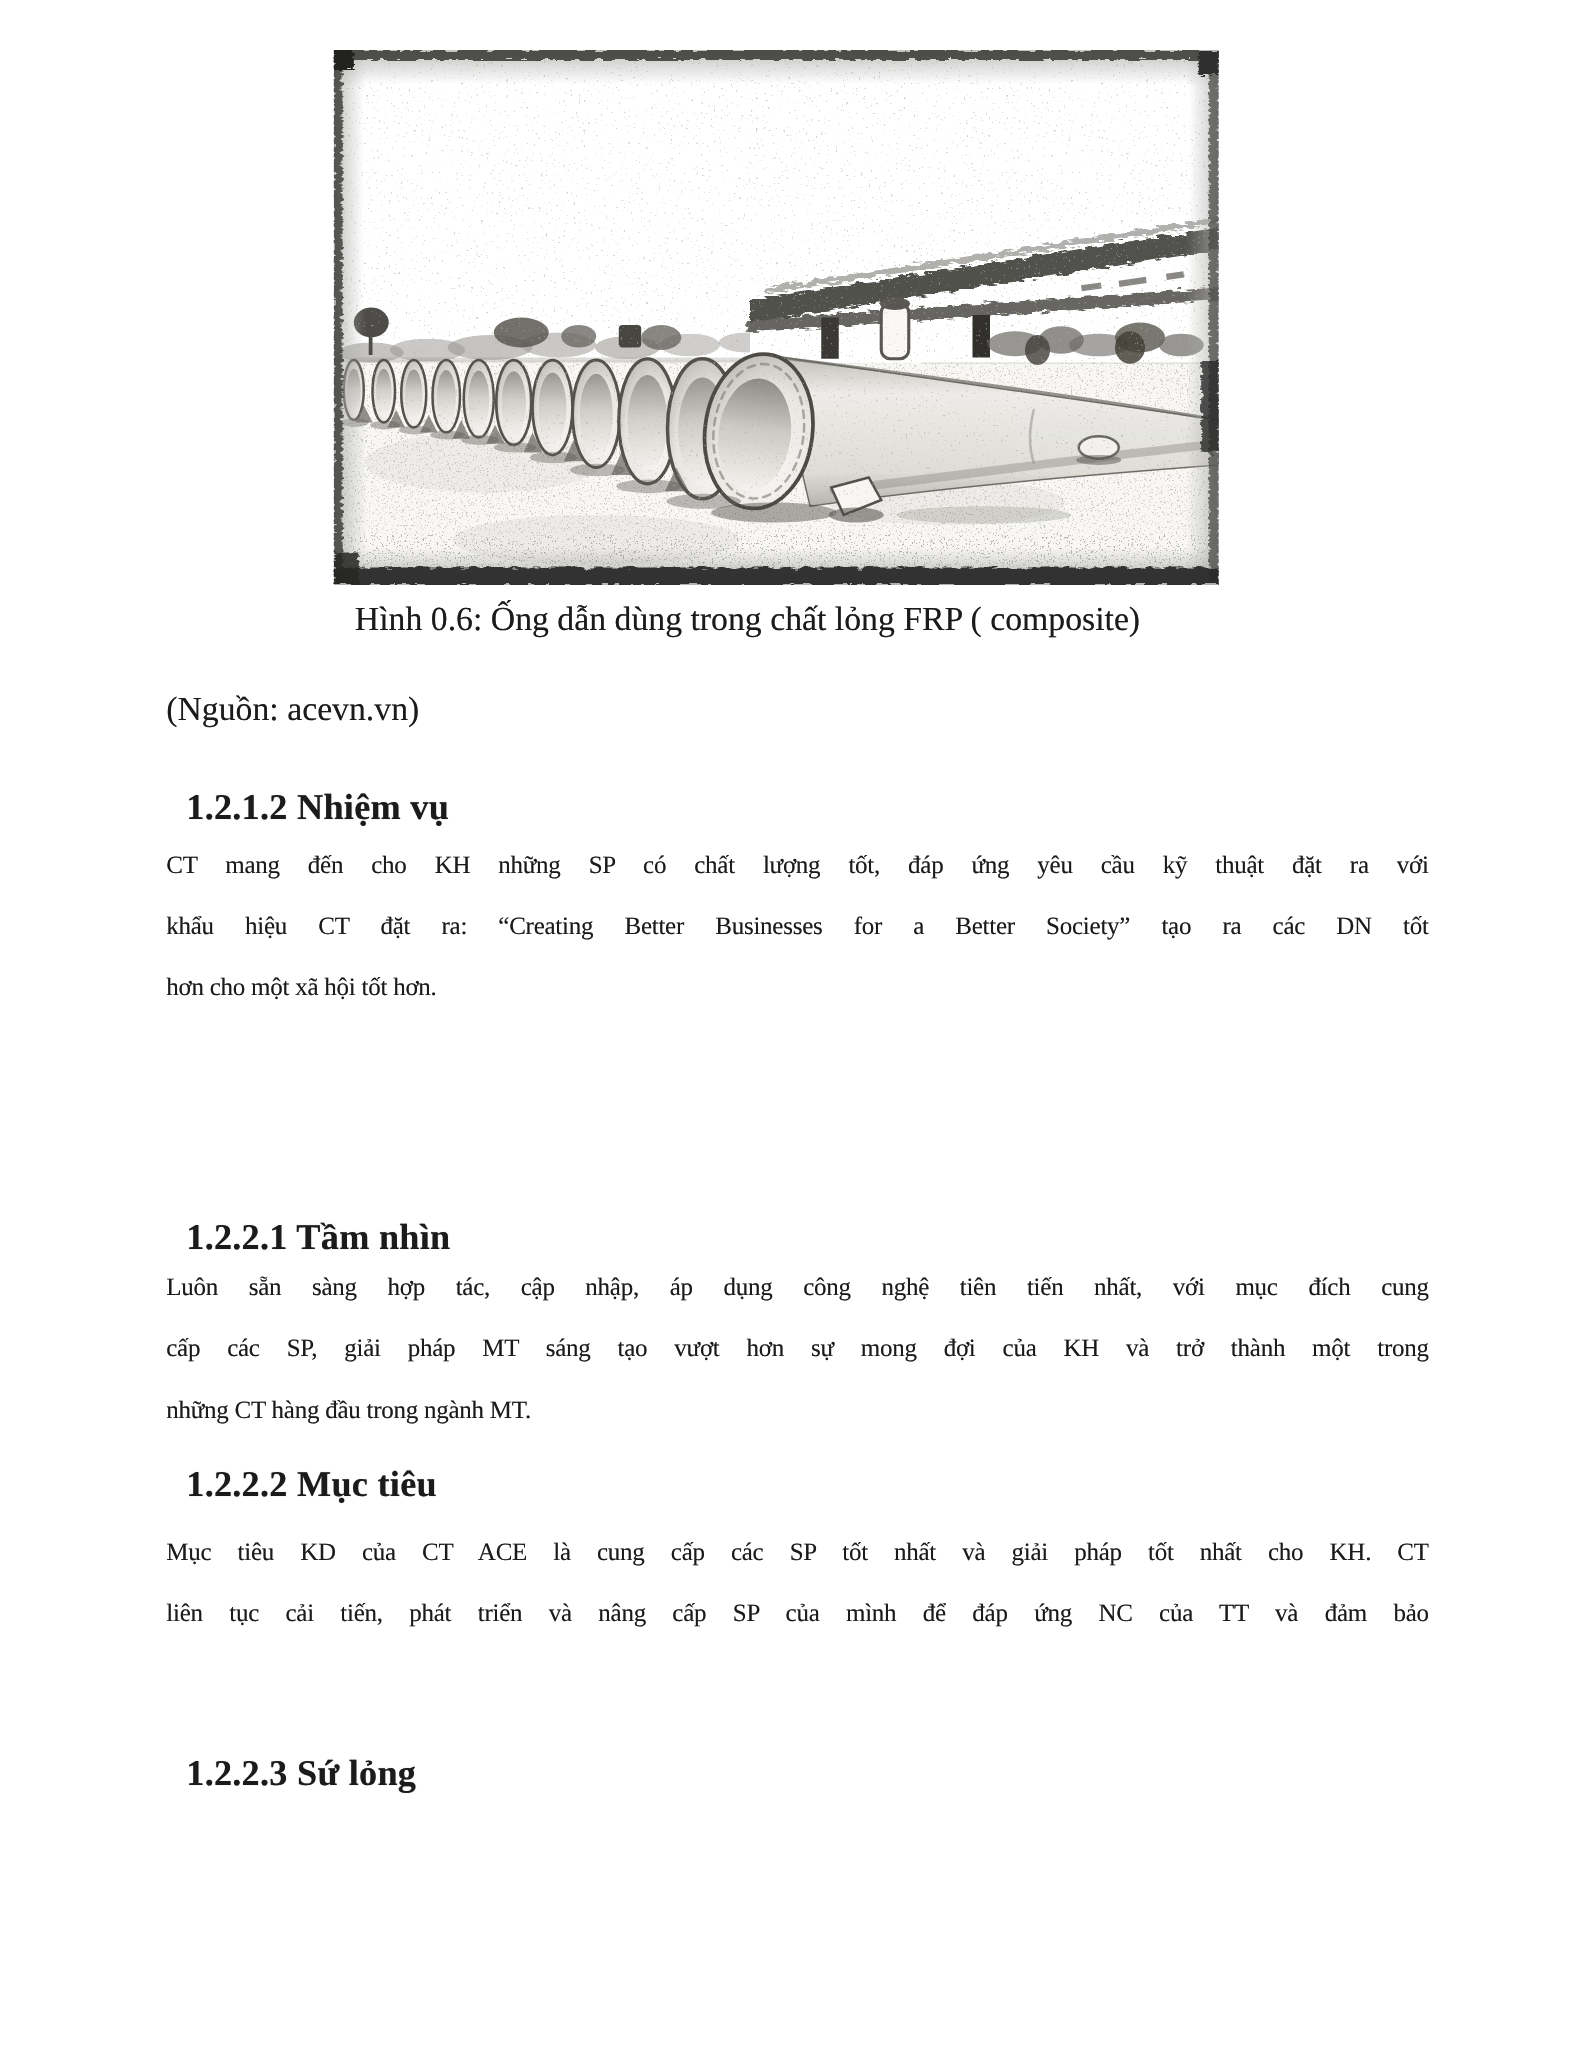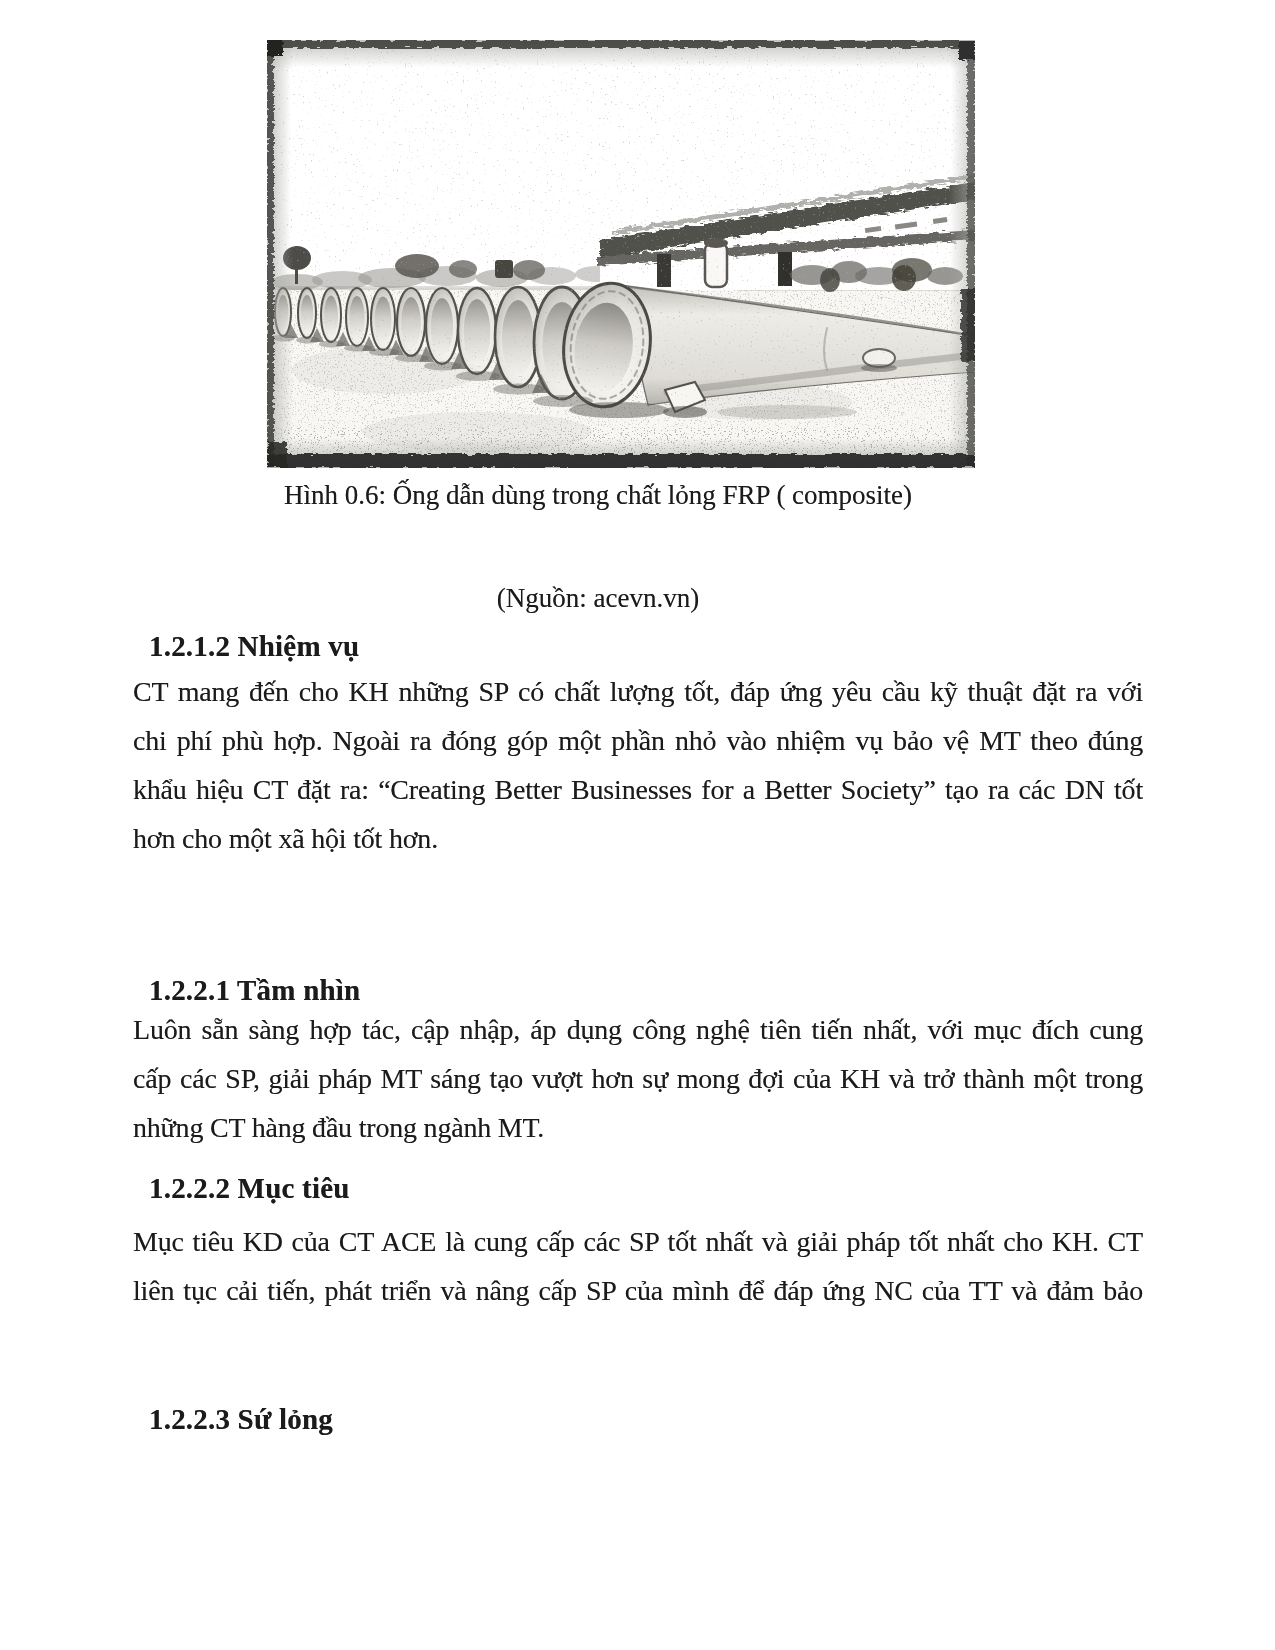--- a/index.html
+++ b/index.html
@@ -18,35 +18,34 @@
   }
   .photo svg{display:block;width:100%;height:100%;filter:blur(.4px) contrast(1.04);}
   
   .caption{
     position:absolute;left:133px;top:478px;width:930px;
     text-align:center;font-size:27px;line-height:34px;
     text-shadow:0 0 .5px rgba(27,27,27,.55);
   }
   .source{
     position:absolute;left:133px;top:550px;width:930px;
-    text-align:center;font-size:27px;line-height:34px;
+    text-align:left;font-size:27px;line-height:34px;
     text-shadow:0 0 .5px rgba(27,27,27,.5);
-    margin-top:31px;
   }
   
   .hd{
     position:absolute;left:133px;width:1010px;margin:16px;
     font-size:29px;font-weight:700;line-height:36px;
     letter-spacing:.2px;
     text-shadow:0 0 .6px rgba(27,27,27,.6);
   }
   
   .para{position:absolute;left:133px;width:1010px;}
   .ln{
-    height:49px;font-size:28px;line-height:40px;
+    height:49px;font-size:20px;line-height:40px;
     letter-spacing:-.2px;
     text-align:justify;text-align-last:justify;
     text-justify:inter-word;
     white-space:normal;overflow:hidden;
     text-shadow:0 0 .5px rgba(27,27,27,.5);
   }
   .ln.last{text-align:left;text-align-last:left;}
   
   .pageno{
     position:absolute;left:133px;top:1552px;width:990px;
@@ -261,21 +260,20 @@
       </g>
     </svg>
   </figure>
 
   <div class="caption">Hình 0.6: Ống dẫn dùng trong chất lỏng FRP ( composite)</div>
   <div class="source">(Nguồn: acevn.vn)</div>
 
   <h3 class="hd" style="top:612px">1.2.1.2 Nhiệm vụ</h3>
   <div class="para" style="top:672px">
     <div class="ln">CT mang đến cho KH những SP có chất lượng tốt, đáp ứng yêu cầu kỹ thuật đặt ra với</div>
-    <div class="ln">chi phí phù hợp. Ngoài ra đóng góp một phần nhỏ vào nhiệm vụ bảo vệ MT theo đúng</div>
     <div class="ln">khẩu hiệu CT đặt ra: “Creating Better Businesses for a Better Society” tạo ra các DN tốt</div>
     <div class="ln last">hơn cho một xã hội tốt hơn.</div>
   </div>
 
 
   <h3 class="hd" style="top:956px">1.2.2.1 Tầm nhìn</h3>
   <div class="para" style="top:1010px">
     <div class="ln">Luôn sẵn sàng hợp tác, cập nhập, áp dụng công nghệ tiên tiến nhất, với mục đích cung</div>
     <div class="ln">cấp các SP, giải pháp MT sáng tạo vượt hơn sự mong đợi của KH và trở thành một trong</div>
     <div class="ln last">những CT hàng đầu trong ngành MT.</div>

